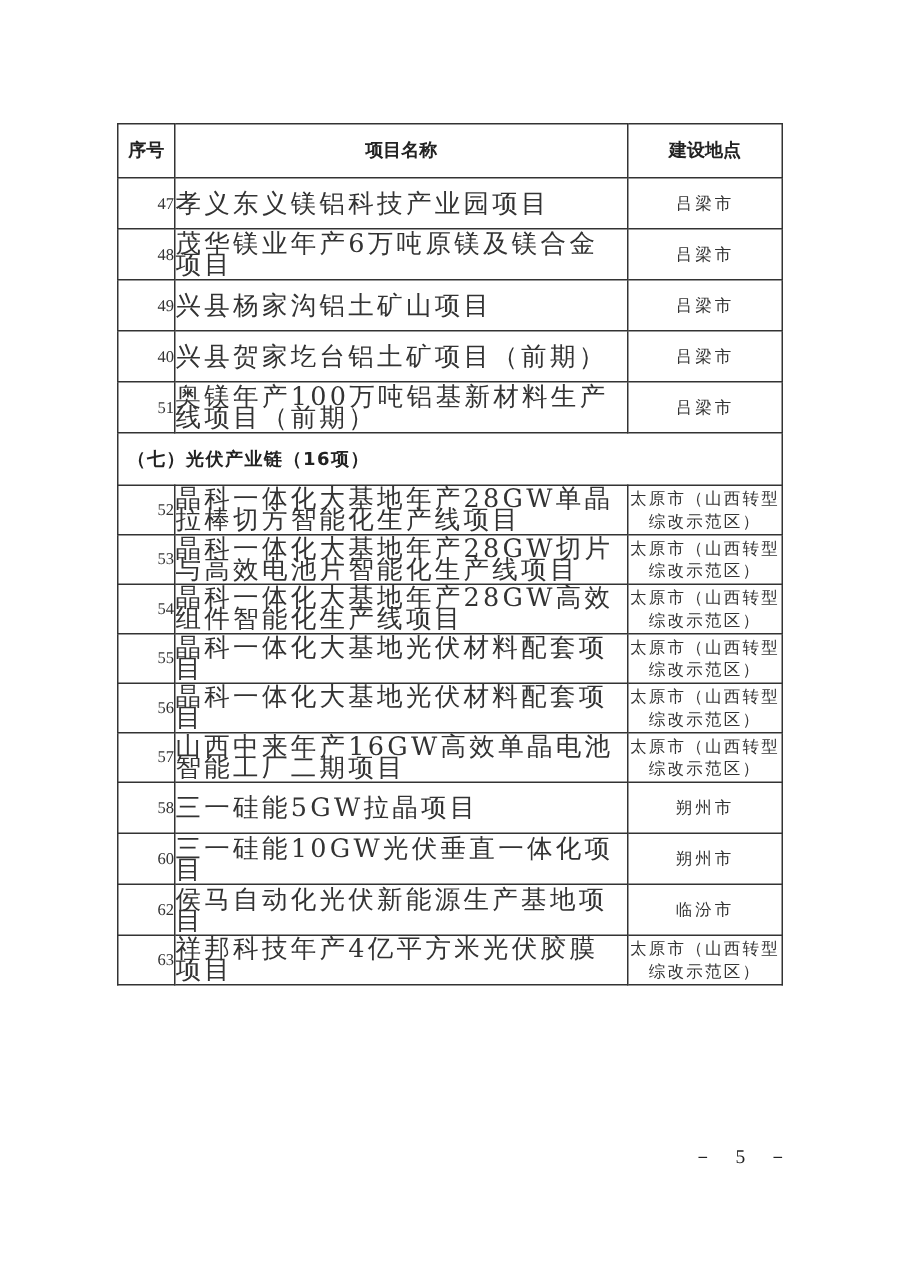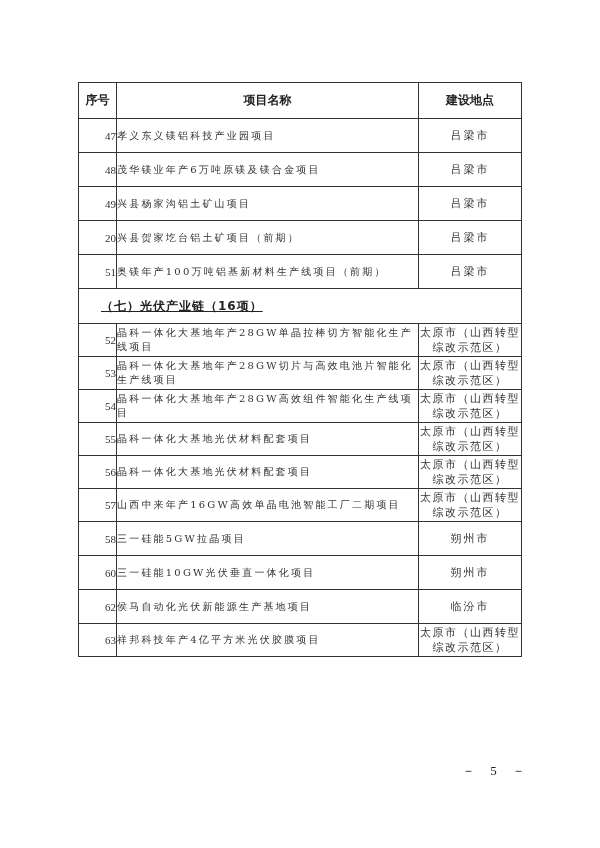--- a/index.html
+++ b/index.html
@@ -45,21 +45,21 @@
       text-align: center;
       color: #222;
     }
     td.no {
       text-align: right;
       font-size: 11px;
       font-family: "Liberation Serif", serif;
       color: #333;
     }
     td.name {
-      font-size: 10px;
+      font-size: 17px;
       letter-spacing: 2.2px;
       padding-left: 4px;
       padding-right: 2px;
       line-height: 14px;
       color: #333;
     }
     td.loc {
       font-size: 11px;
       text-align: center;
       letter-spacing: 2px;
@@ -67,24 +67,23 @@
       line-height: 15px;
       margin-left: 16px;
     }
     tr.r-single { height: 34px; }
     tr.r-double { height: 33px; }
     tr.section td {
       height: 34px;
       font-size: 12px;
       font-weight: bold;
       font-family: "DejaVu Sans", "Liberation Sans", sans-serif;
-      padding-left: 22px;
+      padding-left: 6px;
       letter-spacing: 1px;
       color: #222;
-      text-decoration: underline;
     }
     .loc-two {
       display: block;
       text-align: center;
       letter-spacing: 1.5px;
     }
     .page-number {
       position: absolute;
       left: 462px;
       top: 762px;
@@ -122,21 +121,21 @@
         <td class="no">48</td>
         <td class="name">茂华镁业年产6万吨原镁及镁合金项目</td>
         <td class="loc">吕梁市</td>
       </tr>
       <tr class="r-single">
         <td class="no">49</td>
         <td class="name">兴县杨家沟铝土矿山项目</td>
         <td class="loc">吕梁市</td>
       </tr>
       <tr class="r-single">
-        <td class="no">20</td>
+        <td class="no">40</td>
         <td class="name">兴县贺家圪台铝土矿项目（前期）</td>
         <td class="loc">吕梁市</td>
       </tr>
       <tr class="r-single">
         <td class="no">51</td>
         <td class="name">奥镁年产100万吨铝基新材料生产线项目（前期）</td>
         <td class="loc">吕梁市</td>
       </tr>
 
       <tr class="section">

